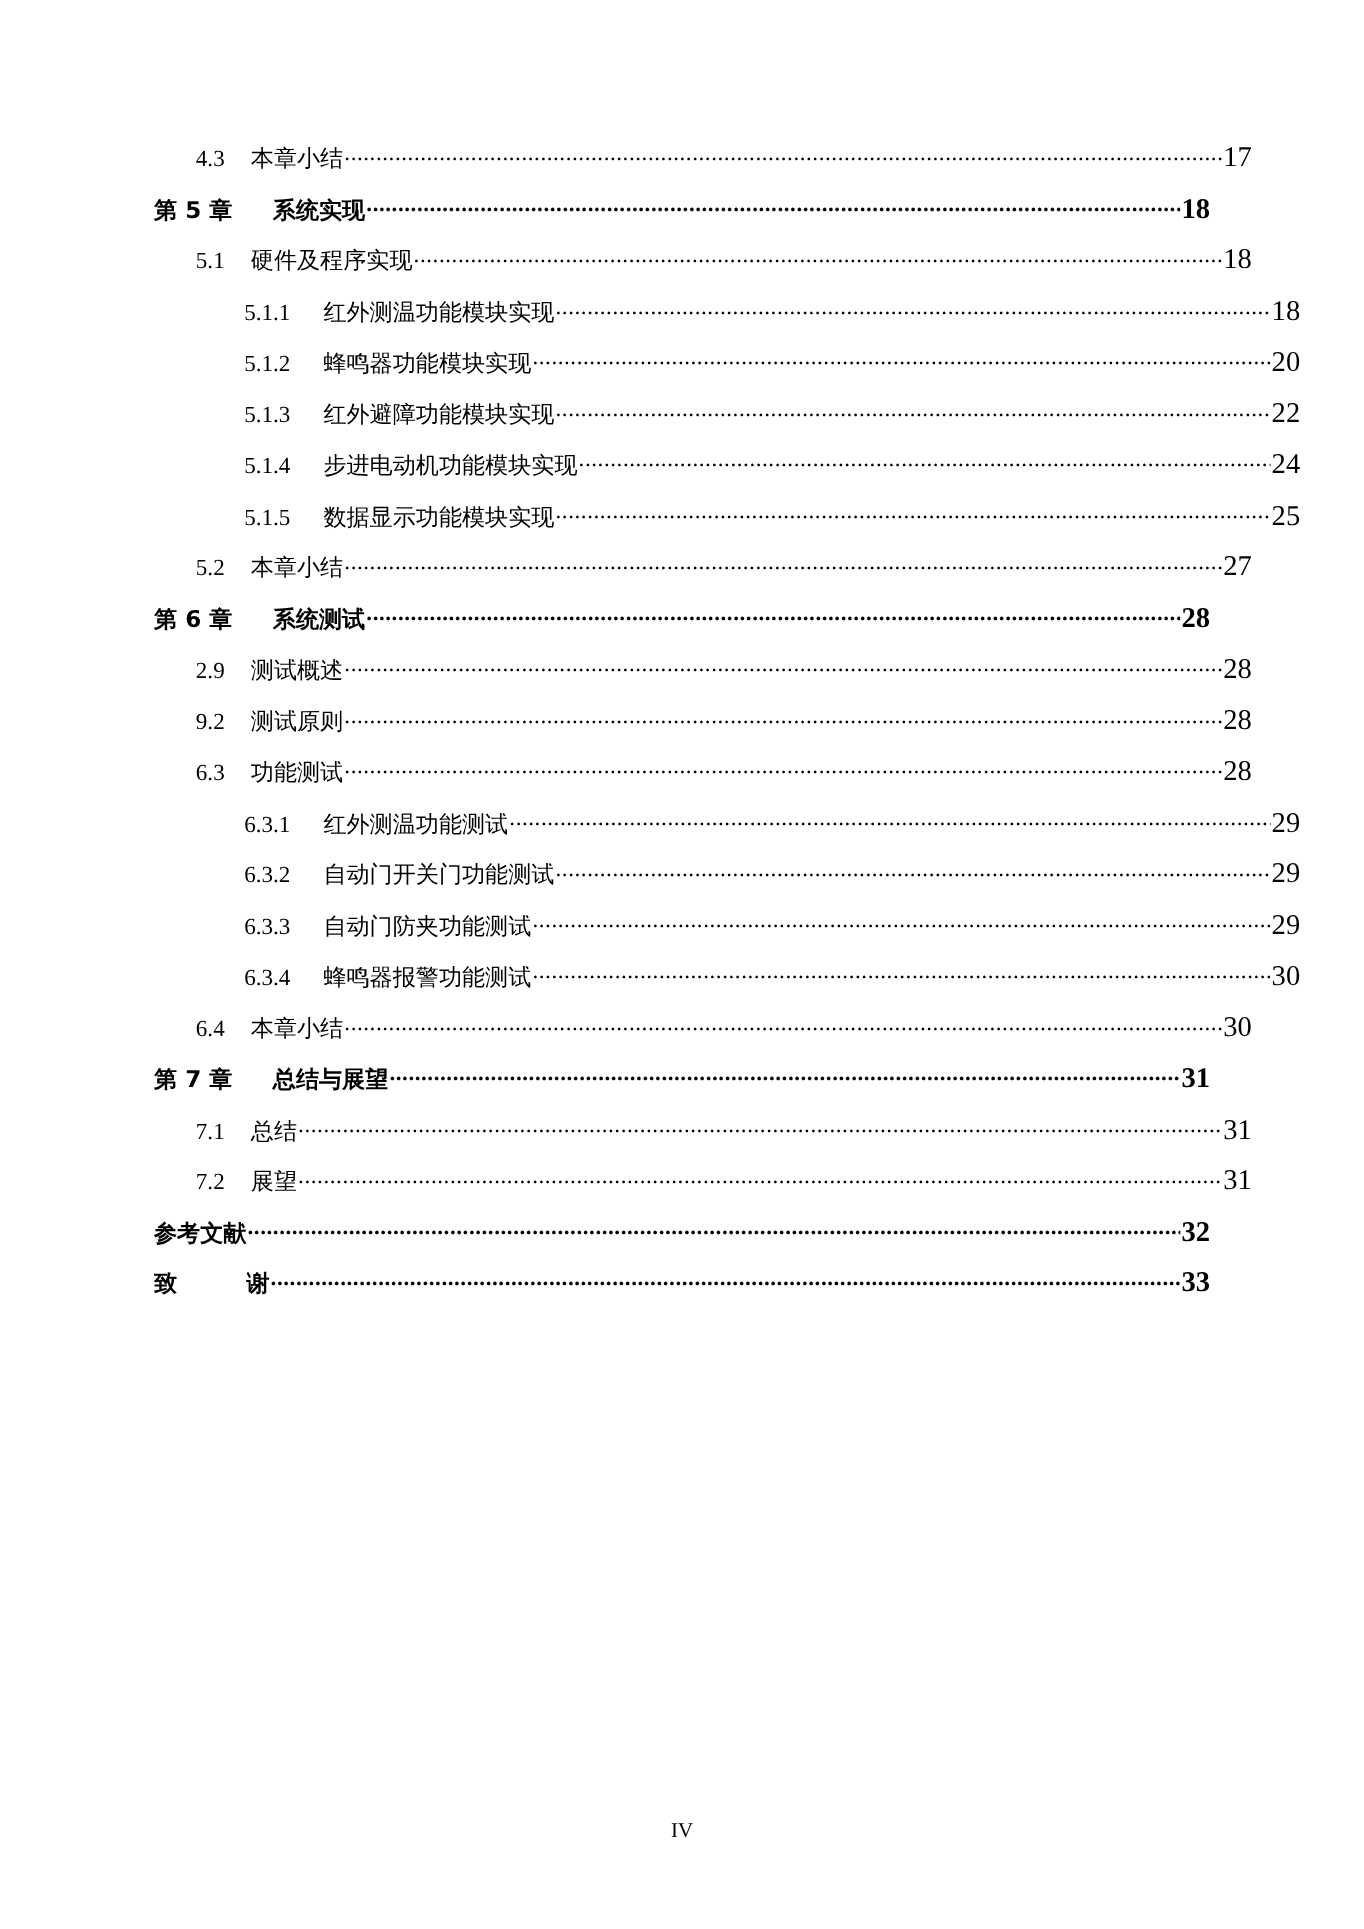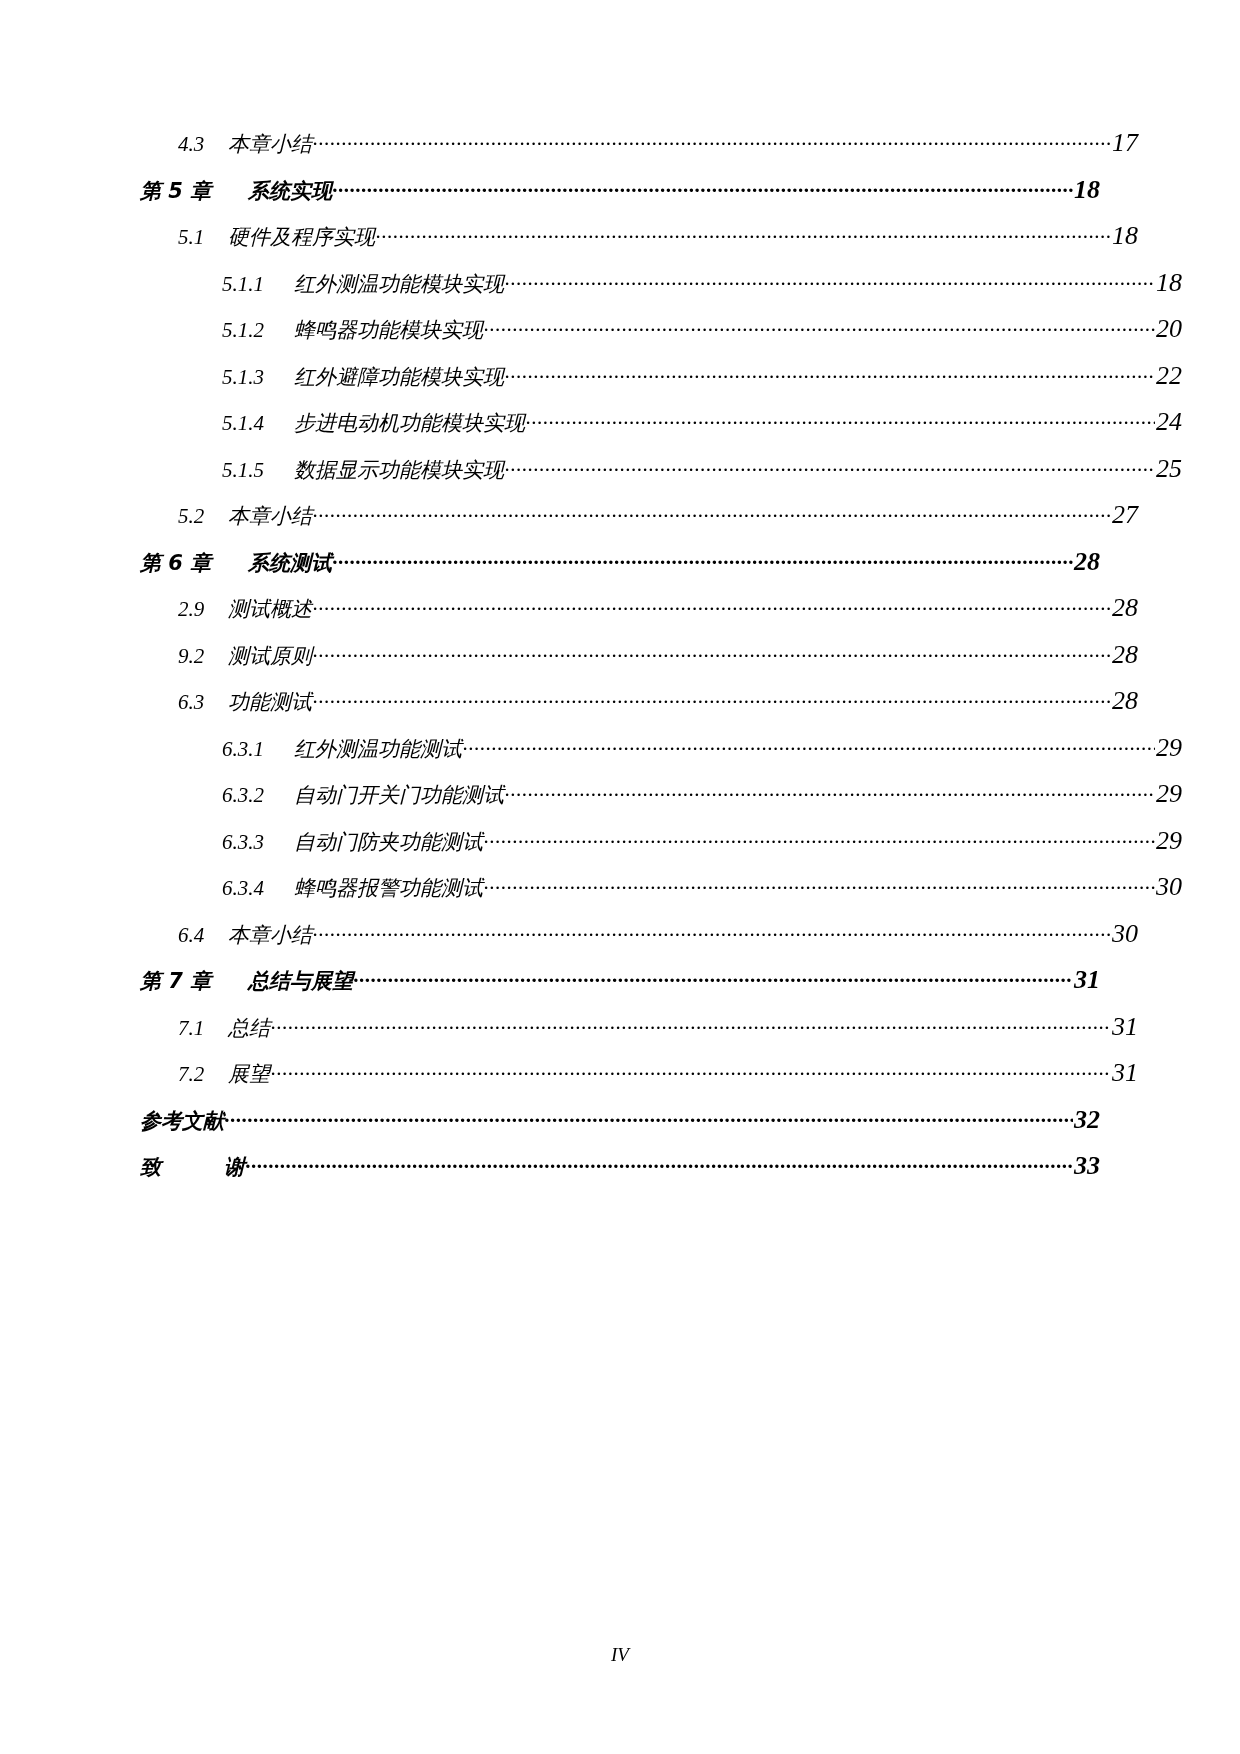--- a/index.html
+++ b/index.html
@@ -15,21 +15,20 @@
     color: #000000;
   }
   .page {
     position: absolute;
     left: 0;
     top: 0;
     width: 1240px;
     height: 1754px;
     box-sizing: border-box;
     padding: 130px 140px 40px 140px;
-    font-style: italic;
   }
   .toc {
     width: 960px;
     margin: 0 auto;
   }
   .toc-entry {
     display: flex;
     align-items: baseline;
     width: 100%;
     font-size: 21px;
@@ -123,21 +122,21 @@
   }
   .back-matter .title {
     letter-spacing: 0px;
     text-align: right;
   }
 
   .page-number {
     position: absolute;
     left: 0;
     right: 0;
-    bottom: 88px;
+    bottom: 78px;
     text-align: center;
     font-size: 19px;
     font-family: "Liberation Serif", serif;
   }
 </style>
 </head>
 <body>
 
 <div class="page">
   <div class="toc" id="toc-root">

